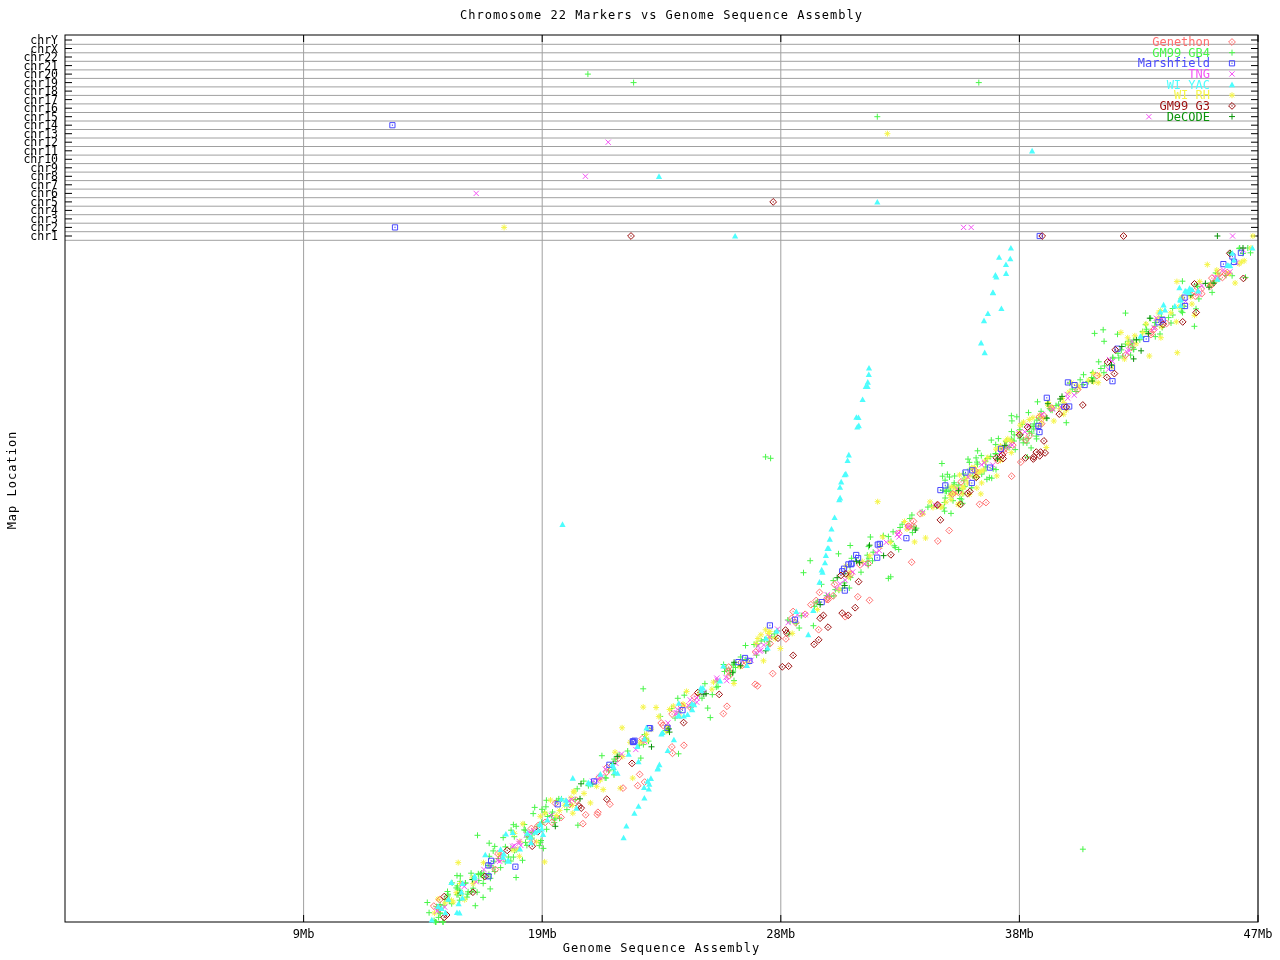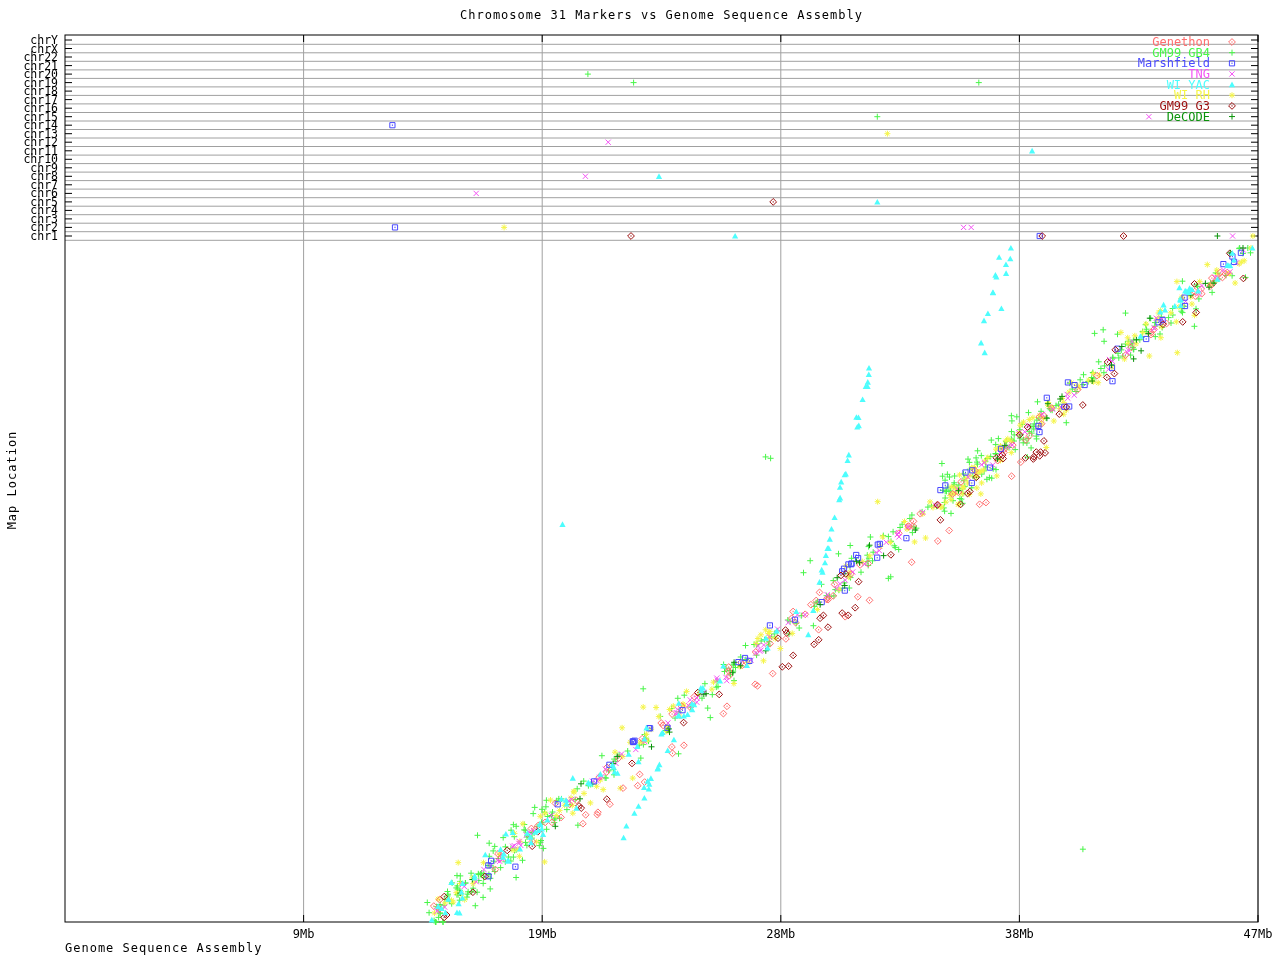--- a/index.html
+++ b/index.html
@@ -1,21 +1,21 @@
 <!DOCTYPE html>
 <html><head>
 <meta charset="utf-8">
 <style>
   html,body{margin:0;padding:0;background:#ffffff;width:1280px;height:960px;overflow:hidden;
             font-family:"DejaVu Sans Mono",monospace;}
   .page{position:relative;width:1280px;height:960px;background:#fff;}
   #plot{position:absolute;left:0;top:0;}
   .title{position:absolute;left:65px;top:8px;width:1193px;text-align:center;
          font-size:12px;letter-spacing:1px;color:#000;white-space:pre;}
-  .xlabel{position:absolute;left:65px;top:941px;width:1193px;
+  .xlabel{position:absolute;left:65px;top:941px;width:1193px;text-align:center;
           font-size:12px;letter-spacing:1px;color:#000;white-space:pre;}
   .ylabel{position:absolute;left:12px;top:480px;font-size:12px;letter-spacing:1px;color:#000;
           transform:translate(-50%,-50%) rotate(-90deg);white-space:pre;}
   svg text{font-family:"DejaVu Sans Mono",monospace;}
 </style>
 </head>
 <body>
 
 <div class="page">
   <svg id="plot" width="1280" height="960" viewBox="0 0 1280 960" xmlns="http://www.w3.org/2000/svg">
@@ -1364,16 +1364,16 @@
         <text x="1210" y="88.6" text-anchor="end" font-size="12px" fill="#4dfdfd">WI YAC</text>
         <path d="M0 -3L3.1 2.6H-3.1Z" transform="translate(1232 84.6)" fill="#4dfdfd" stroke="none"></path>
         <text x="1210" y="99.3" text-anchor="end" font-size="12px" fill="#f5f549">WI RH</text>
         <path d="M-3 0H3M0 -3V3M-2.2 -2.2L2.2 2.2M-2.2 2.2L2.2 -2.2" transform="translate(1232 95.25)" fill="none" stroke="#f5f549" stroke-width="1"></path>
         <text x="1210" y="109.9" text-anchor="end" font-size="12px" fill="#9c0f0f">GM99 G3</text>
         <path d="M0 -3.4L3.4 0L0 3.4L-3.4 0ZM0 -0.7V0.7" transform="translate(1232 105.9)" fill="none" stroke="#9c0f0f" stroke-width="1"></path>
         <text x="1210" y="120.5" text-anchor="end" font-size="12px" fill="#0a930a">DeCODE</text>
         <path d="M-3 0H3M0 -3V3" transform="translate(1232 116.55)" fill="none" stroke="#0a930a" stroke-width="1"></path>
       </g>
     </svg>
-  <div class="title">Chromosome 31 Markers vs Genome Sequence Assembly</div>
+  <div class="title">Chromosome 22 Markers vs Genome Sequence Assembly</div>
   <div class="ylabel">Map Location</div>
   <div class="xlabel">Genome Sequence Assembly</div>
 </div>
 
 </body></html>

